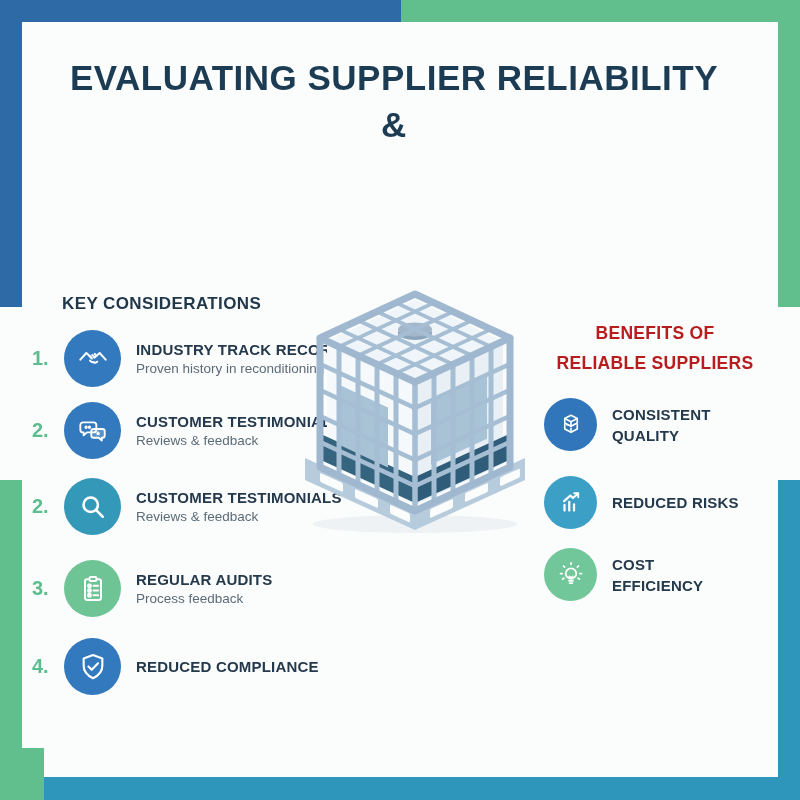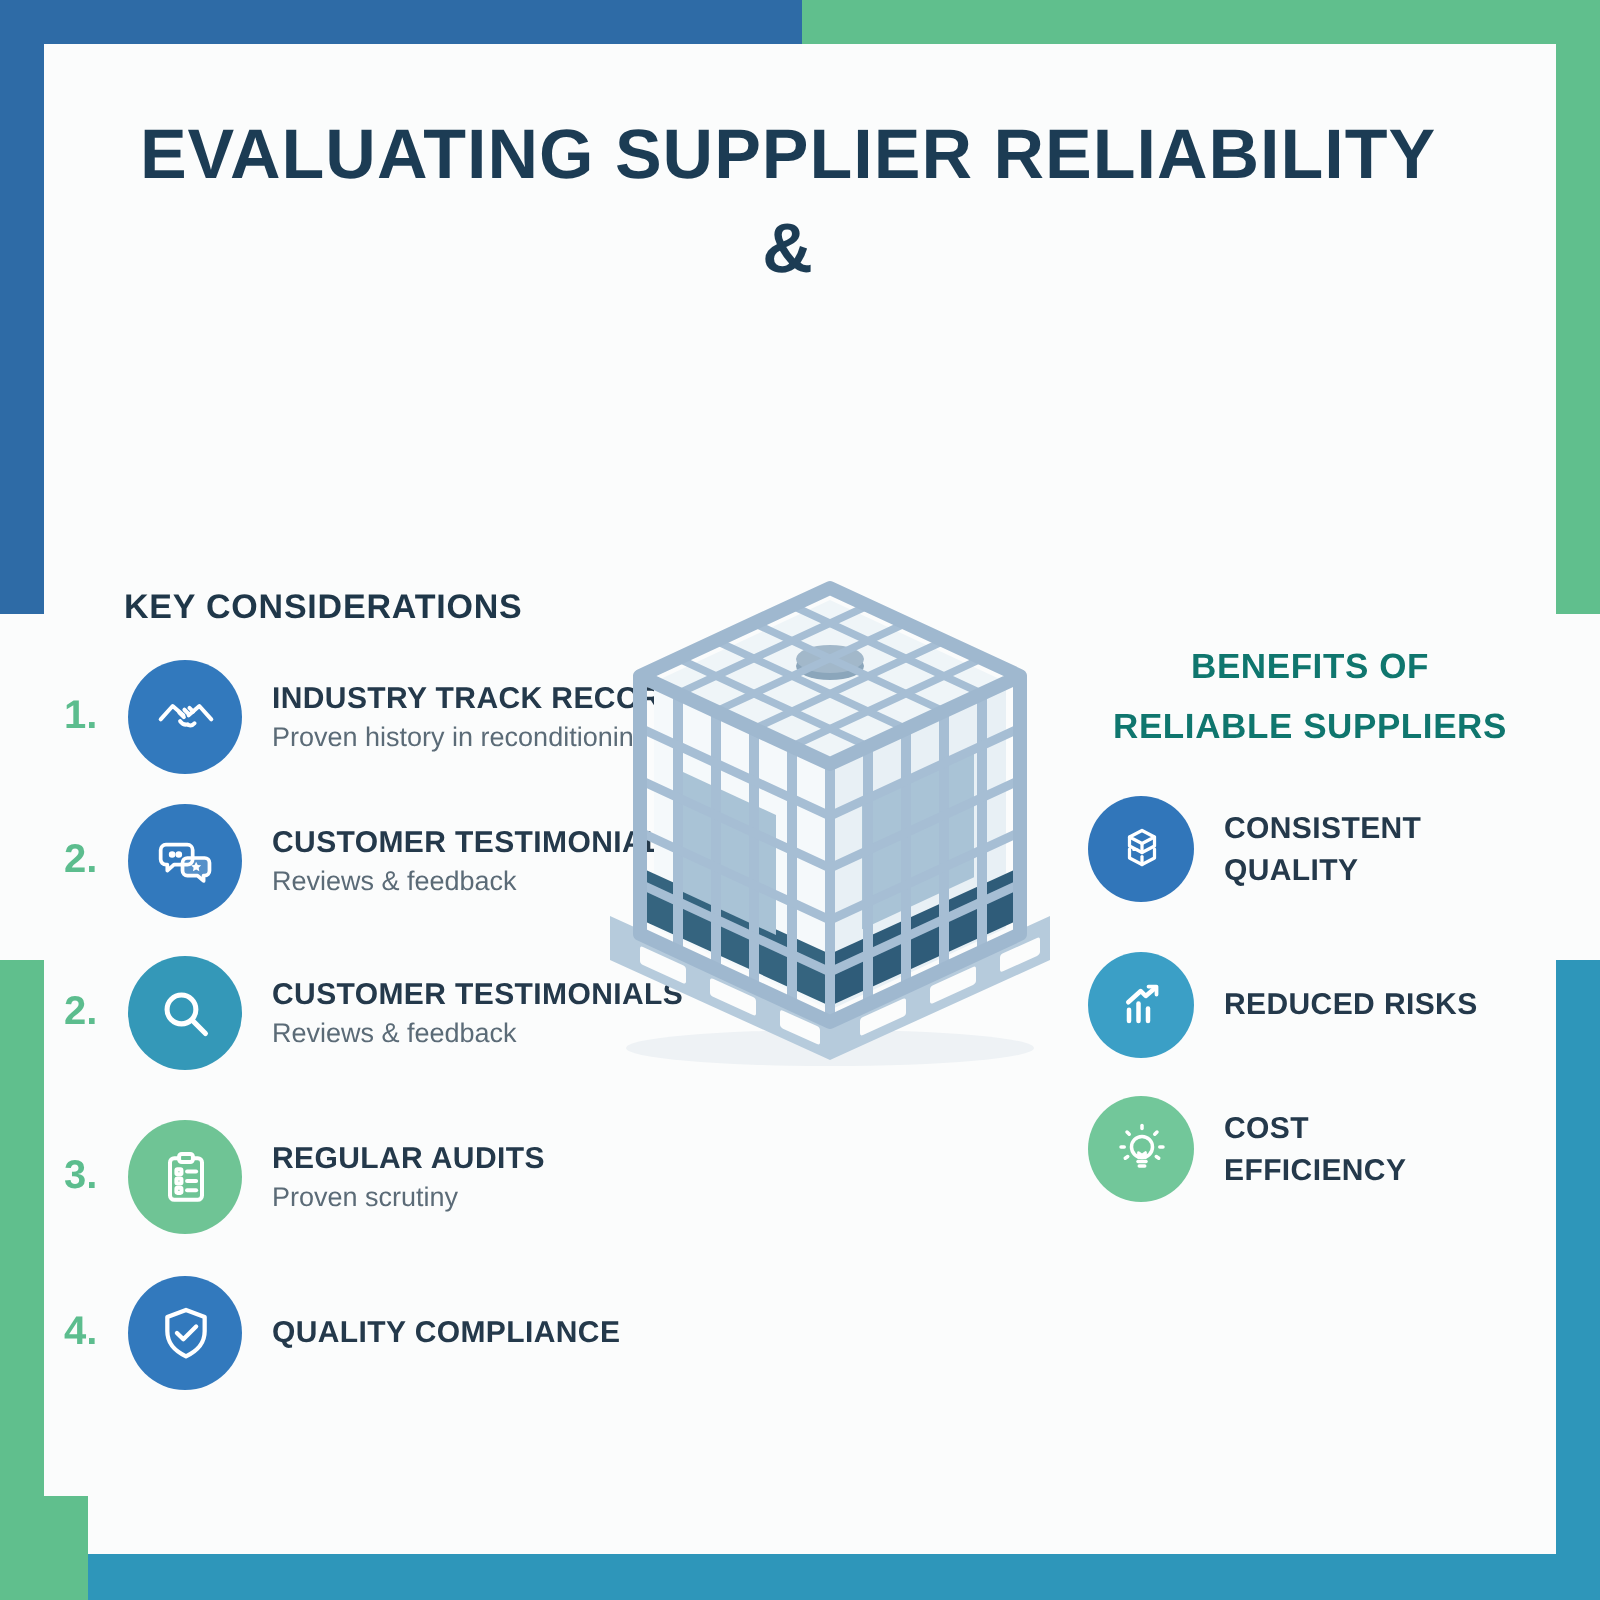--- a/index.html
+++ b/index.html
@@ -133,38 +133,38 @@
         <rect x="8.4" y="8.7" width="1.9" height="1.9" rx="0.4"></rect>
           <path d="M12.4 9.6 h3.4"></path>
         <rect x="8.4" y="12.2" width="1.9" height="1.9" rx="0.4"></rect>
           <path d="M12.4 13.1 h3.4"></path>
         <rect x="8.4" y="15.7" width="1.9" height="1.9" rx="0.4"></rect>
           <path d="M12.4 16.6 h3.4"></path>
       </svg>
     </div>
     <div class="kc-text">
       <div class="kc-title" style="color: rgb(36, 57, 75);">REGULAR AUDITS</div>
-      <div class="kc-sub" style="color: rgb(91, 107, 119);">Proven scrutiny</div>
+      <div class="kc-sub" style="color: rgb(91, 107, 119);">Process feedback</div>
     </div>
   </div>
 
   <div class="kc-item i4">
     <div class="kc-num" style="color: rgb(92, 189, 142);">4.</div>
     <div class="icon-circle" style="background-color: rgb(50, 121, 189);">
       <svg class="glyph" width="32" height="32" viewBox="0 0 24 24" fill="none" stroke="#fff" stroke-width="1.6" stroke-linecap="round" stroke-linejoin="round">
         <path d="M12 3 L19 5.6 V11 c0 4.8 -2.9 7.4 -7 9.4 c-4.1 -2 -7 -4.6 -7 -9.4 V5.6 Z"></path>
         <path d="M8.6 11.6 l2.4 2.4 L15.8 9.2"></path>
       </svg>
     </div>
     <div class="kc-text">
-      <div class="kc-title" style="color: rgb(36, 57, 75);">QUALITY COMPLIANCE</div>
-    </div>
-  </div>
-
-  <div class="bf-heading" style="color: #0f766e;">
+      <div class="kc-title" style="color: rgb(36, 57, 75);">REDUCED COMPLIANCE</div>
+    </div>
+  </div>
+
+  <div class="bf-heading" style="color: #b91c1c;">
     <div>BENEFITS OF</div>
     <div>RELIABLE SUPPLIERS</div>
   </div>
 
   <div class="bf-item i1">
     <div class="icon-circle" style="background-color: rgb(59, 159, 198);">
       <svg class="glyph" width="30" height="30" viewBox="0 0 24 24" fill="none" stroke="#fff" stroke-width="1.8" stroke-linecap="round" stroke-linejoin="round">
         <path d="M6.8 18 V13.5"></path>
           <path d="M10.6 18 V11"></path>
           <path d="M14.4 18 V13"></path>

